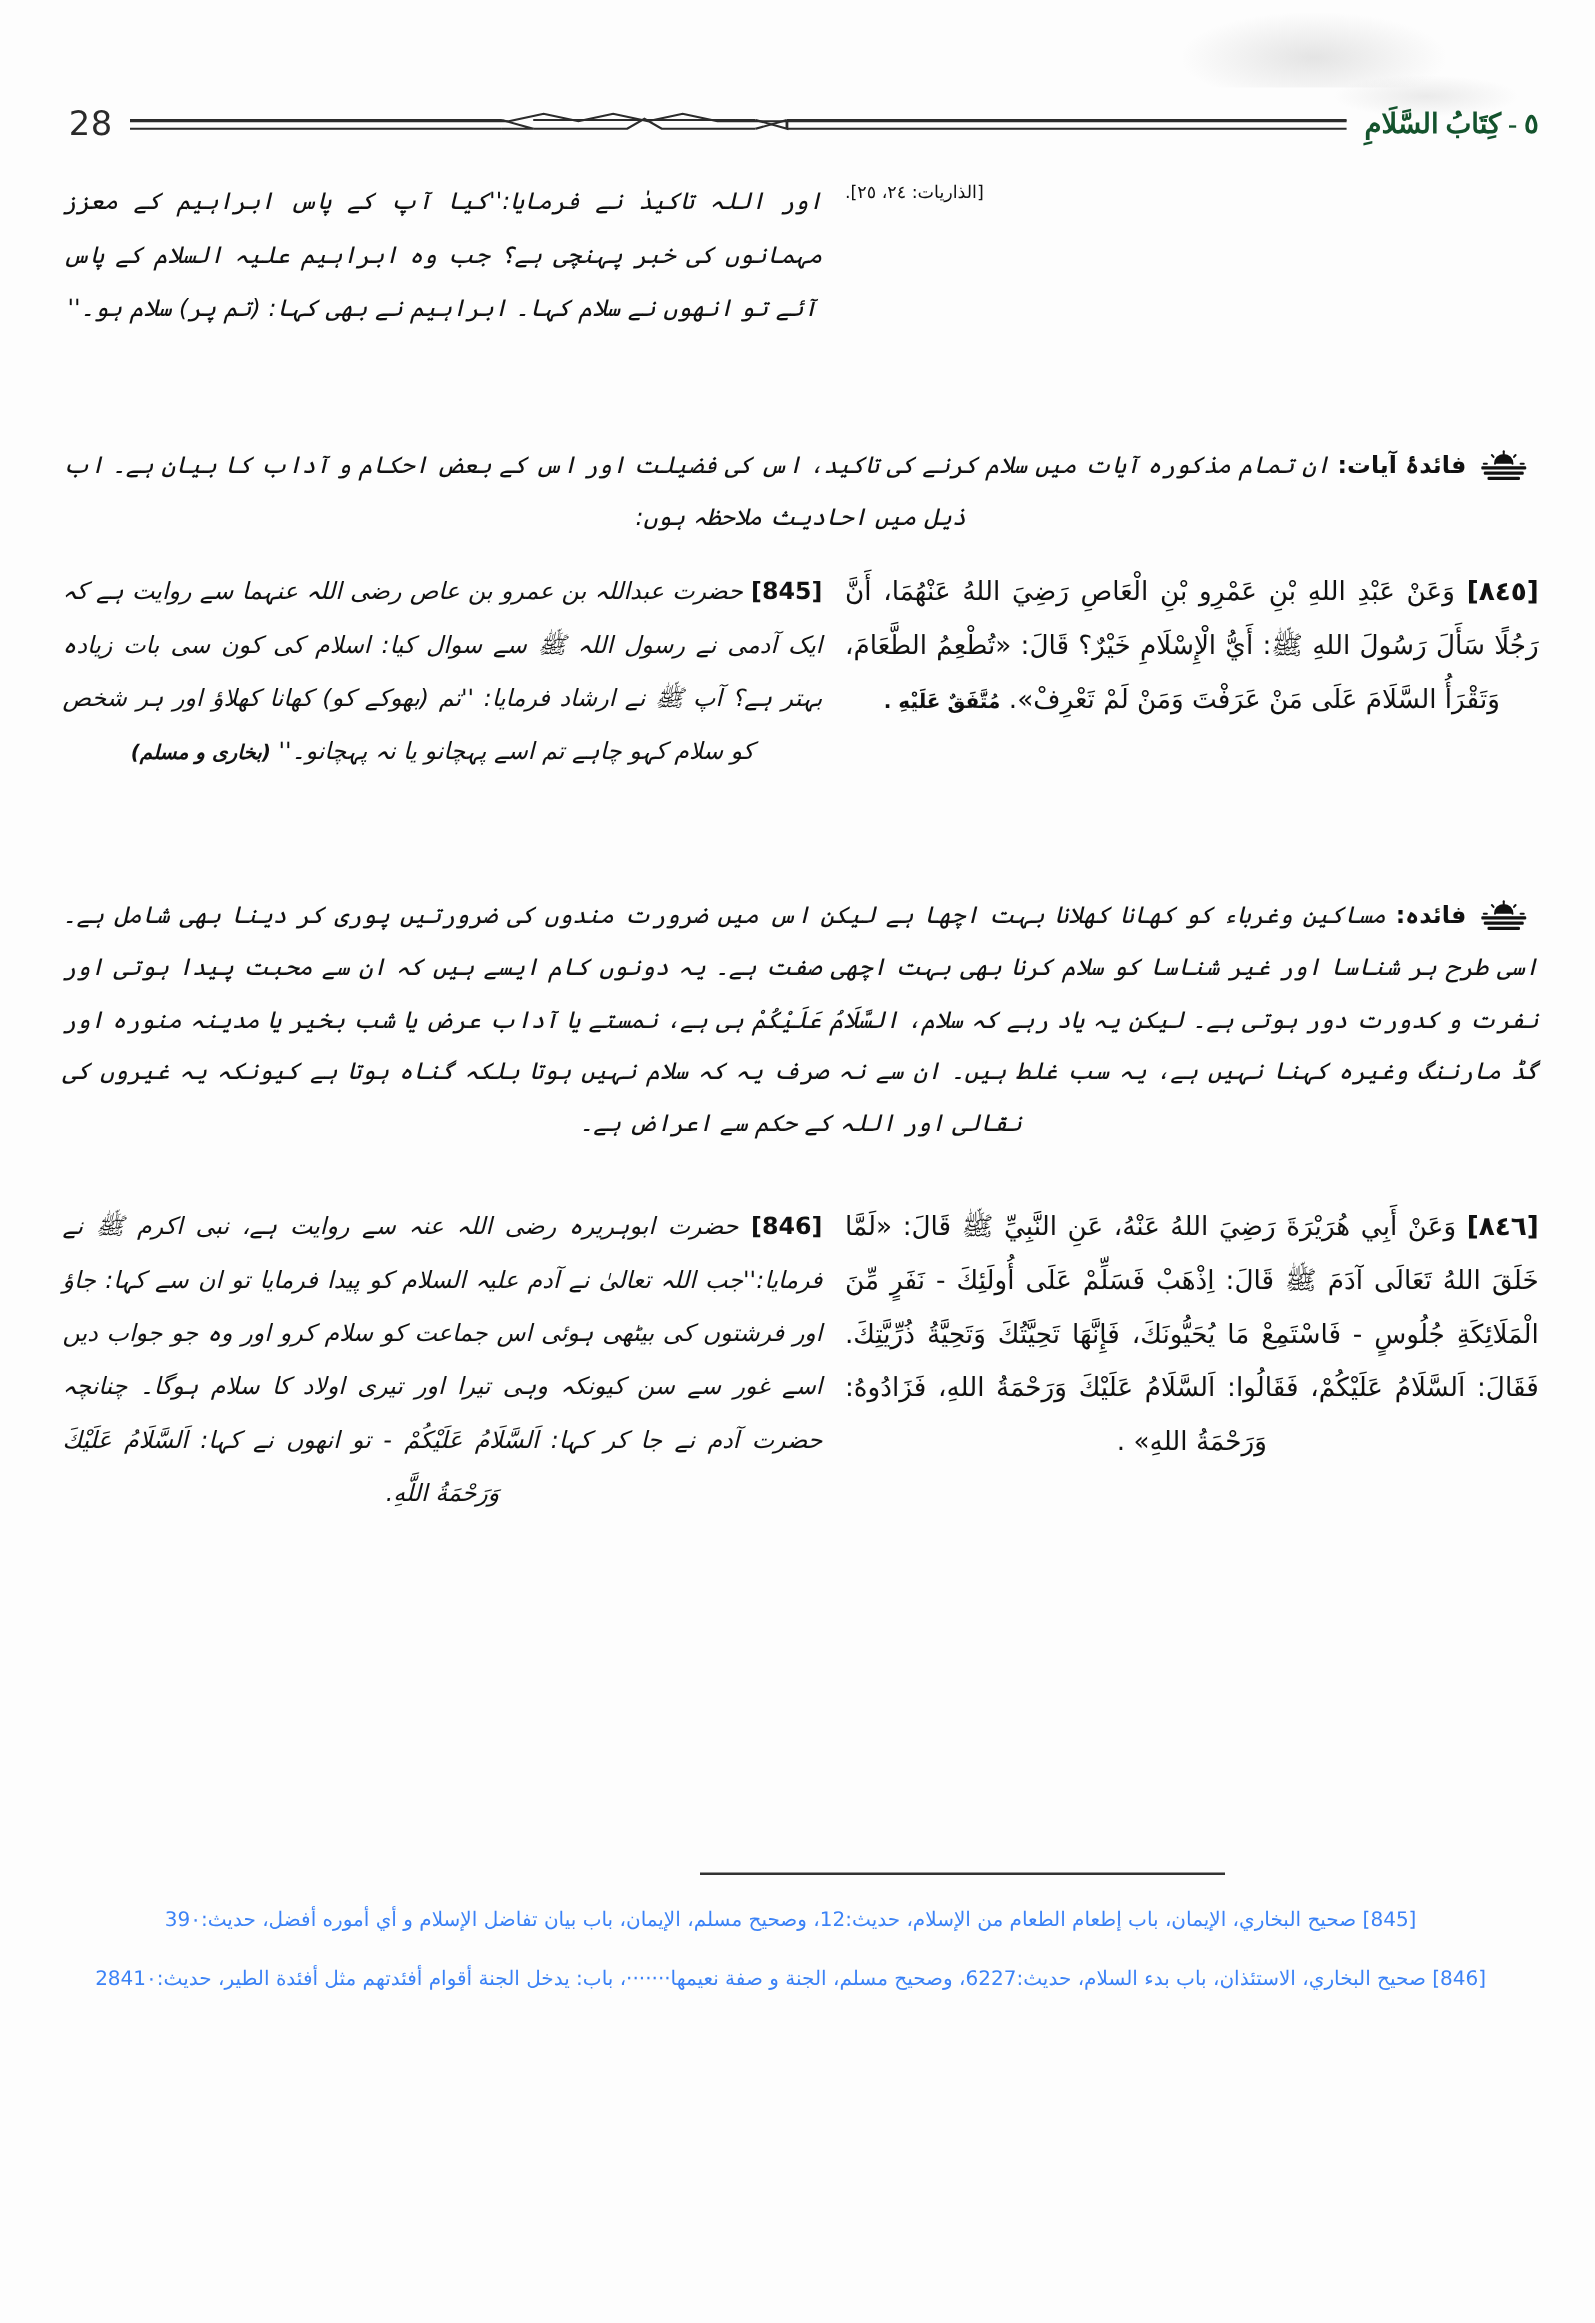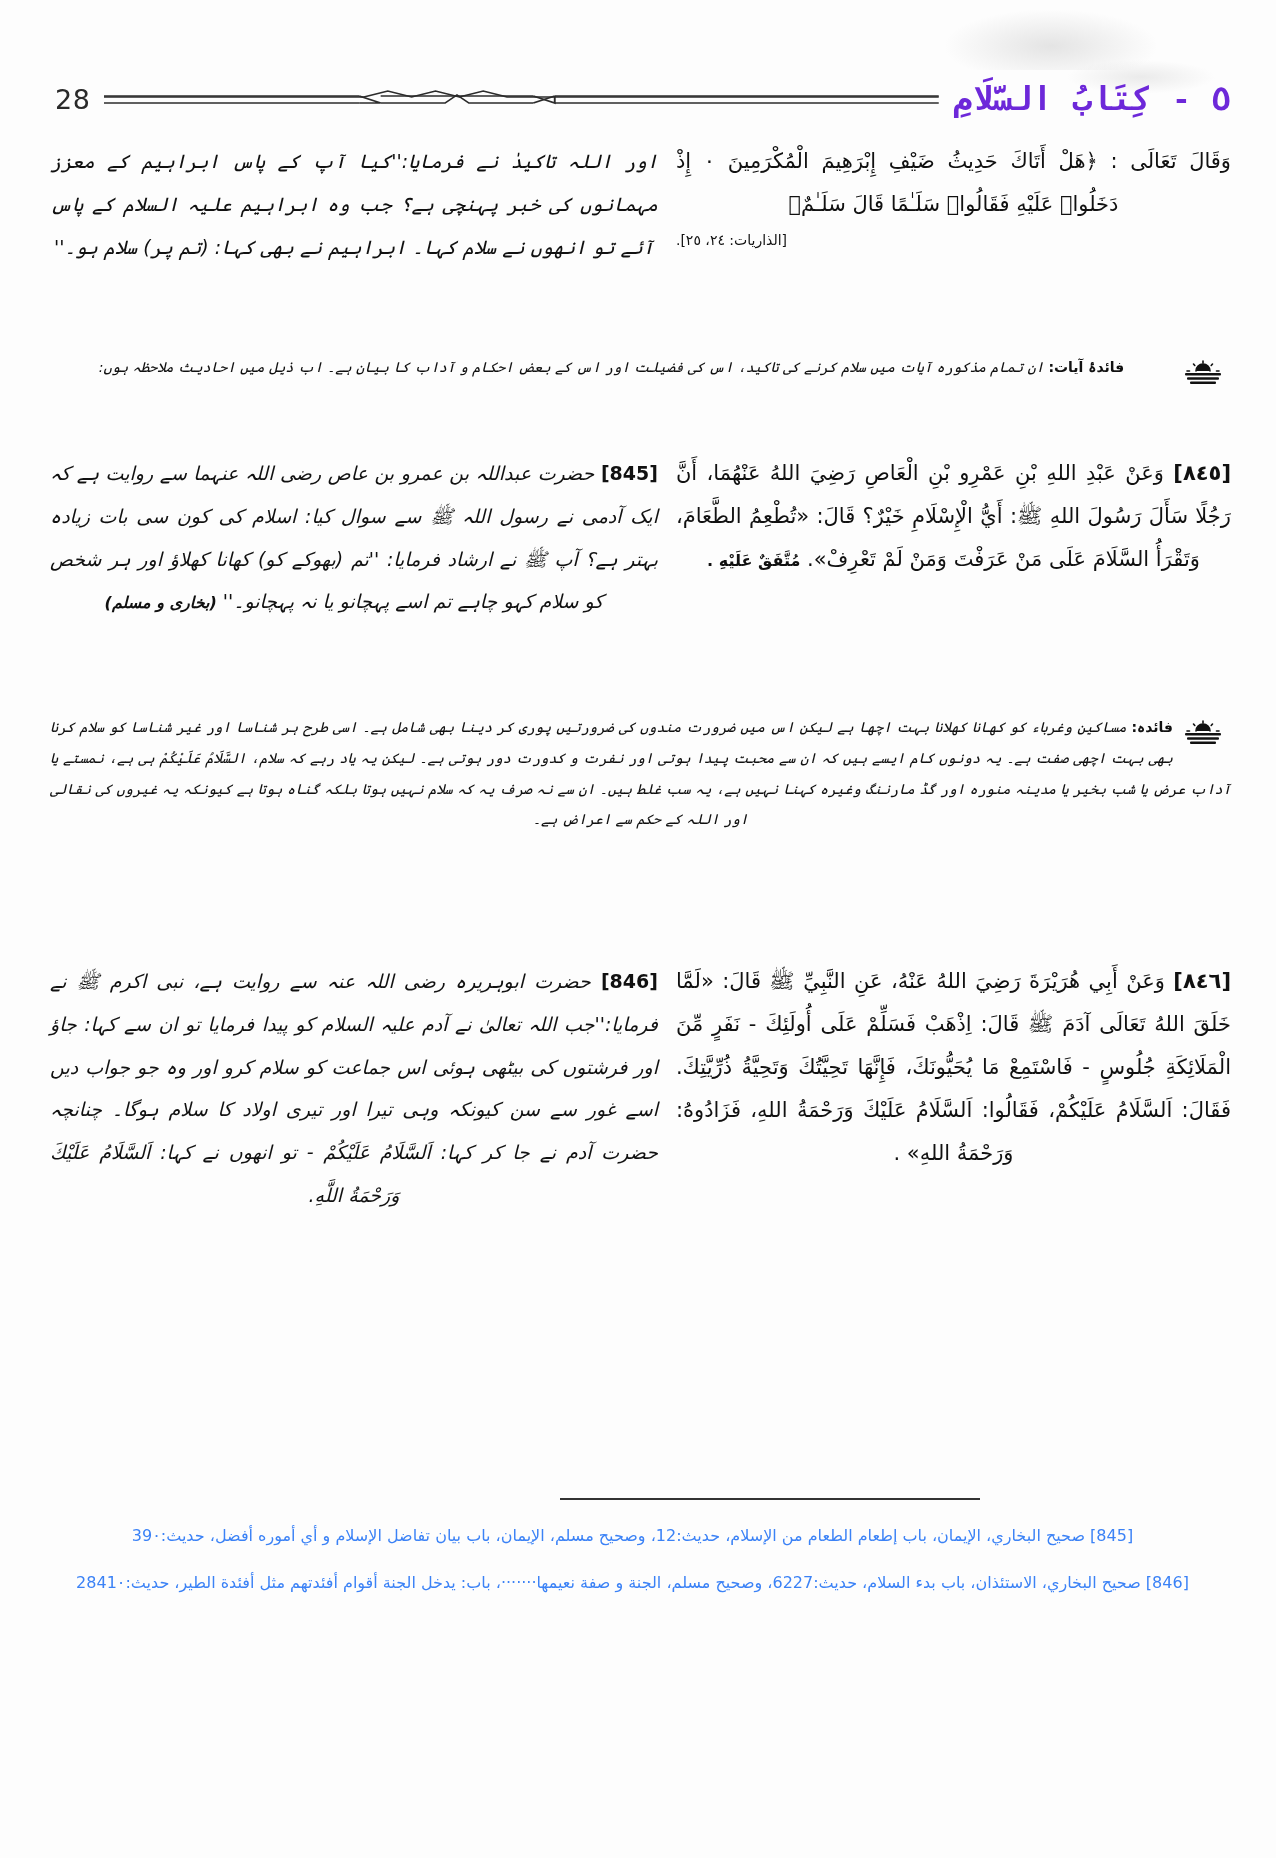--- a/index.html
+++ b/index.html
@@ -47,24 +47,24 @@
   }
   .rule-wrap {
     flex: 1 1 auto;
     position: relative;
     height: 24px;
   }
   .rule-wrap svg { display: block; width: 100%; height: 24px; }
   .header-title {
     flex: 0 0 auto;
     direction: rtl;
-    font-family: Liberation Mono, monospace;
-    font-size: 33px;
+    font-family: Liberation Serif, serif;
+    font-size: 22px;
     font-weight: bold;
-    color: #6d28d9;
+    color: #14532d;
     white-space: nowrap;
     padding-bottom: 4px;
   }
 
   
   .block {
     position: absolute;
     left: 50px;
     right: 45px;
     display: flex;
@@ -101,21 +101,21 @@
     font-weight: bold;
   }
 
   
   .faida {
     position: absolute;
     left: 50px;
     right: 45px;
     direction: rtl;
     font-family: "DejaVu Sans", sans-serif;
-    font-size: 14px;
+    font-size: 19px;
     line-height: 2.2;
     color: #111;
     text-align: justify;
     text-align-last: center;
     font-style: italic;
   }
   .faida .sun-icon {
     float: right;
     width: 40px;
     height: 26px;
@@ -197,21 +197,20 @@
           <path d="M360,7 L378,14 L378,7"></path>
           <path d="M378,14 L700,14"></path>
         </g>
       </svg>
     </div>
     <div class="header-title">٥ - كِتَابُ السَّلَامِ</div>
   </div>
 
   <div class="block" style="top:140px;">
     <div class="col-ar">
-      <p>وَقَالَ تَعَالَى : ﴿هَلْ أَتَاكَ حَدِيثُ ضَيْفِ إِبْرَهِيمَ الْمُكْرَمِينَ ٠ إِذْ دَخَلُوا۟ عَلَيْهِ فَقَالُوا۟ سَلَـٰمًا قَالَ سَلَـٰمٌ﴾</p>
       <p style="text-align-last:left;font-size:14px;">[الذاريات: ٢٤، ٢٥].</p>
     </div>
     <div class="col-ur">
       <p>اور اللہ تاکیدٰ نے فرمایا:''کیا آپ کے پاس ابراہیم کے معزز مہمانوں کی خبر پہنچی ہے؟ جب وہ ابراہیم علیہ السلام کے پاس آئے تو انھوں نے سلام کہا۔ ابراہیم نے بھی کہا: (تم پر) سلام ہو۔''</p>
     </div>
   </div>
 
   <div class="faida" style="top:352px;">
     <span class="sun-icon">
       <svg width="40" height="26" viewBox="0 0 40 26">

